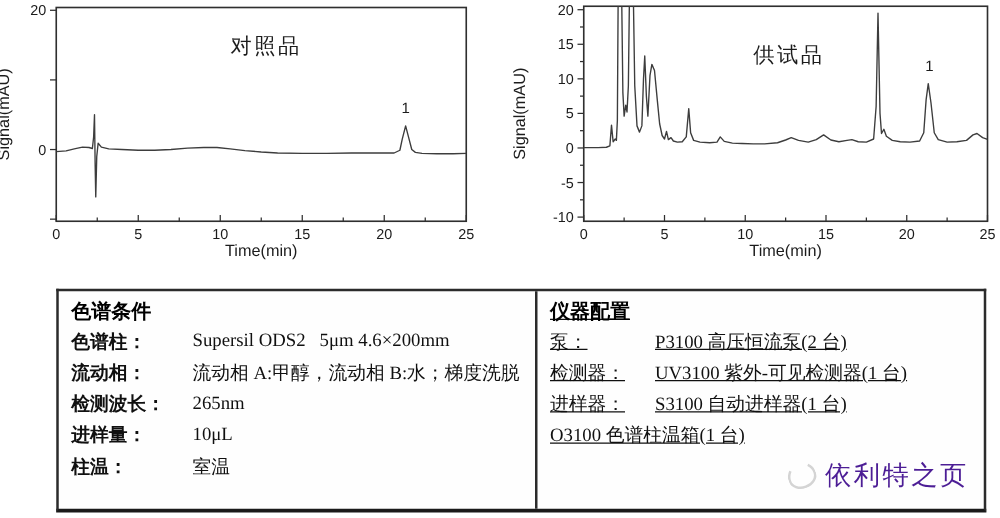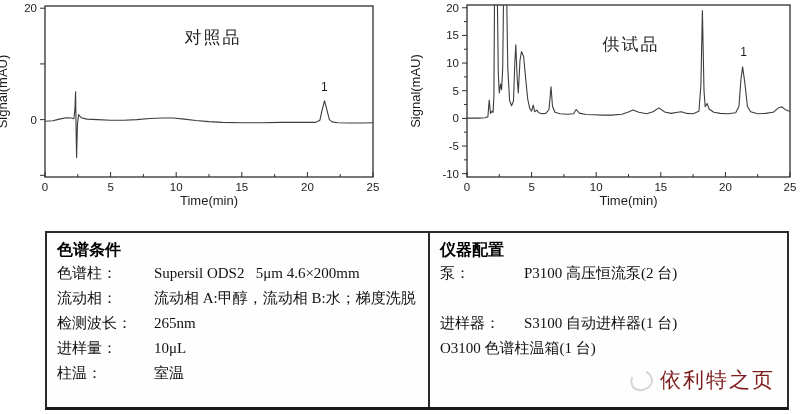--- a/index.html
+++ b/index.html
@@ -9,29 +9,29 @@
   .chart-svg text{fill:#1c1c1c;}
   .tick{font-size:11.5px;}
   .axlab{font-size:13px;}
   .samplab{font-size:17px;letter-spacing:2px;}
   .peaklab{font-size:12px;}
   .cond-table{position:absolute;left:45px;top:231px;width:744px;height:179px;background:#fefefe;
               border:2px solid #2b2b2b;border-bottom:3px solid #1a1a1a;display:flex;box-sizing:border-box;
               font-family:"Liberation Serif",serif;color:#101010;}
   .cell{box-sizing:border-box;position:relative;padding:5px 4px 0 10px;overflow:hidden;}
   .cell-left{width:383px;border-right:2px solid #2b2b2b;}
-  .cell-right{flex:1;}
+  .cell-right{flex:1;text-decoration:underline;}
   .cell-header{font-weight:bold;font-size:16px;height:23px;line-height:23px;
                font-family:"Liberation Sans",sans-serif;color:#000;}
   .trow{display:flex;height:25px;align-items:center;font-size:15px;white-space:nowrap;}
-  .cell-left .tlabel{flex:0 0 97px;}
+  .cell-left .tlabel{flex:0 0 97px;font-weight:bold;}
   .cell-right .tlabel{flex:0 0 84px;}
   .tvalue{white-space:pre;}
   .watermark{position:absolute;right:12px;bottom:13px;display:flex;align-items:center;gap:7px;
-             color:#7f1d1d;font-size:21px;letter-spacing:2px;
+             color:#4c1d95;font-size:21px;letter-spacing:2px;
              font-family:"Liberation Sans",sans-serif;}
   .wm-logo{width:19px;height:17px;display:inline-block;border:2px solid #d4d4d4;
            border-radius:50% 50% 50% 50%/55% 55% 45% 45%;border-top-color:transparent;
            transform:rotate(-20deg);}
 </style>
 </head>
 <body>
 
 <div class="screen">
 
@@ -150,20 +150,22 @@
         </div>
     </div>
     <div class="cell cell-right">
       <div class="cell-header">仪器配置</div>
       <div>
           <div class="trow">
             <span class="tlabel">泵：</span>
             <span class="tvalue">P3100 高压恒流泵(2 台)</span>
           </div>
           <div class="trow">
+            <span class="tlabel">检测器：</span>
+            <span class="tvalue">UV3100 紫外-可见检测器(1 台)</span>
           </div>
           <div class="trow">
             <span class="tlabel">进样器：</span>
             <span class="tvalue">S3100 自动进样器(1 台)</span>
           </div>
           <div class="trow">
             <span class="tvalue">O3100 色谱柱温箱(1 台)</span>
           </div>
         </div>
       <div class="watermark">

